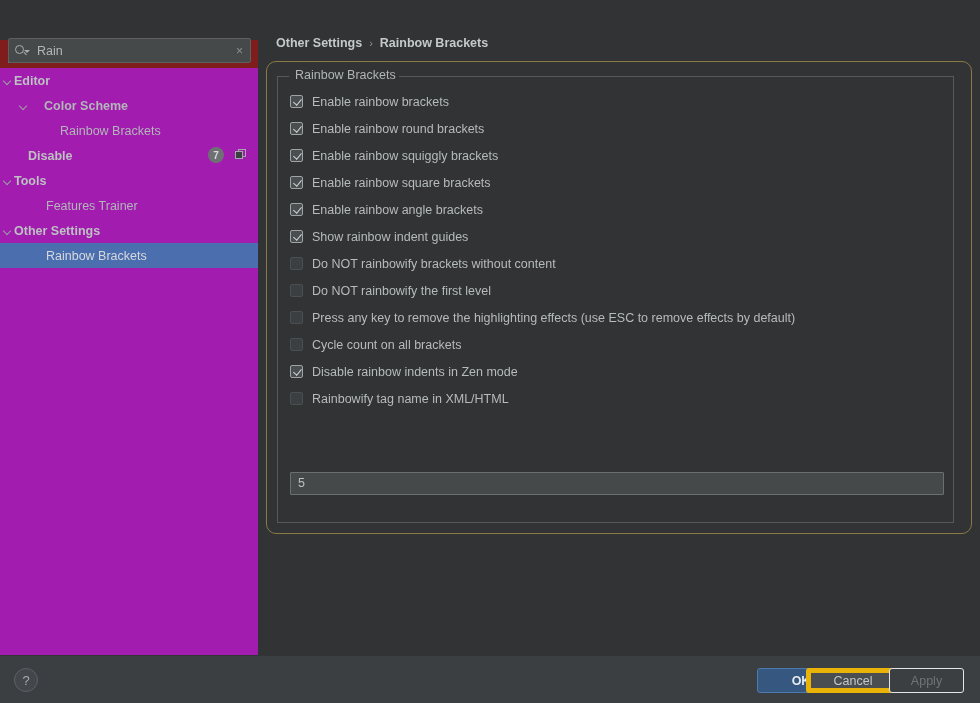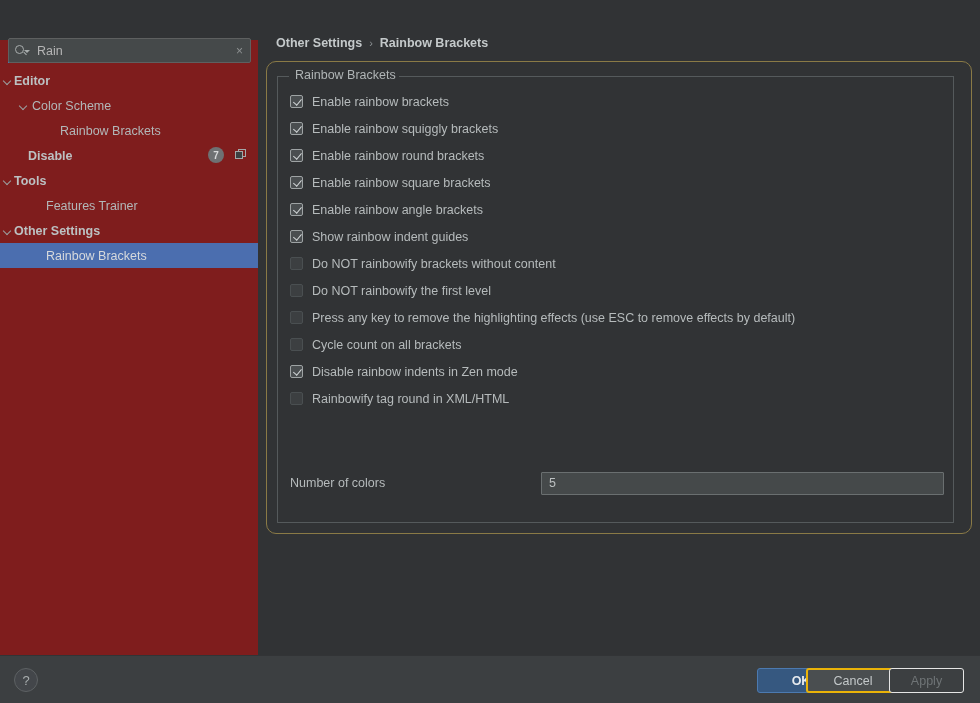--- a/index.html
+++ b/index.html
@@ -93,21 +93,21 @@
     font-size: 12px;
     color: #8d9192;
     cursor: pointer;
     line-height: 1;
   }
 
   
   .sidebar {
     position: absolute; left: 0; top: 68px;
     width: 258px; height: 587px;
-    background: #7f1d1d;
+    background: #a21caf;
     overflow: hidden;
   }
   .tree-row {
     position: relative;
     height: 25px;
     display: flex; align-items: center;
     font-size: 12.5px;
     color: #b2b7b8;
     cursor: default;
     white-space: nowrap;
@@ -281,21 +281,21 @@
   .btn-ok {
     left: 757px; width: 88px;
     background: #365880;
     border: 1px solid #4c7ab0;
     color: #e6eaee;
     font-weight: bold;
   }
   .btn-cancel {
     left: 806px; width: 94px;
     background: #4a4e50;
-    border: 2px solid #eab308;
+    border: 5px solid #eab308;
     color: #c3c8c9;
   }
   .btn-apply {
     left: 889px; width: 75px;
     background: #3c3f41;
     border: 1px solid #e5e5e5;
     color: #6f7476;
     cursor: default;
   }
 </style>
@@ -322,21 +322,21 @@
     <div class="search-clear">×</div>
   </div>
 
   <div class="sidebar">
       <div class="tree-row bold">
         <span class="chev" style="left: 2px;"></span>
         <span style="margin-left: 14px;">Editor</span>
       </div>
       <div class="tree-row">
         <span class="chev" style="left: 18px;"></span>
-        <span style="margin-left: 32px;">Color Scheme</span>
+        <span style="margin-left: 44px; font-weight: bold;">Color Scheme</span>
       </div>
       <div class="tree-row">
         <span style="margin-left: 60px;">Rainbow Brackets</span>
       </div>
       <div class="tree-row bold">
         <span style="margin-left: 28px;">Disable</span>
         <span class="badge">7</span>
         <span class="stack-icon">
           <i class="back"></i>
           <i class="front"></i>
@@ -369,25 +369,25 @@
     <div class="highlight-panel">
       <div class="group-box">
         <div class="group-title">Rainbow Brackets</div>
         <div class="options">
             <div class="opt-row">
               <span class="cb checked"></span>
               <span class="opt-label">Enable rainbow brackets</span>
             </div>
             <div class="opt-row">
               <span class="cb checked"></span>
+              <span class="opt-label">Enable rainbow round brackets</span>
+            </div>
+            <div class="opt-row">
+              <span class="cb checked"></span>
               <span class="opt-label">Enable rainbow squiggly brackets</span>
-            </div>
-            <div class="opt-row">
-              <span class="cb checked"></span>
-              <span class="opt-label">Enable rainbow round brackets</span>
             </div>
             <div class="opt-row">
               <span class="cb checked"></span>
               <span class="opt-label">Enable rainbow square brackets</span>
             </div>
             <div class="opt-row">
               <span class="cb checked"></span>
               <span class="opt-label">Enable rainbow angle brackets</span>
             </div>
             <div class="opt-row">
@@ -409,26 +409,25 @@
             <div class="opt-row">
               <span class="cb"></span>
               <span class="opt-label">Cycle count on all brackets</span>
             </div>
             <div class="opt-row">
               <span class="cb checked"></span>
               <span class="opt-label">Disable rainbow indents in Zen mode</span>
             </div>
             <div class="opt-row">
               <span class="cb"></span>
-              <span class="opt-label">Rainbowify tag round in XML/HTML</span>
+              <span class="opt-label">Rainbowify tag name in XML/HTML</span>
             </div>
           </div>
 
         <div class="field-row">
-          <div class="field-label">Number of colors</div>
           <div class="field-input">5</div>
         </div>
       </div>
     </div>
   </div>
 
   <div class="footer"></div>
   <div class="help-btn">?</div>
   <div class="btn btn-ok">OK</div>
   <div class="btn btn-cancel">Cancel</div>

